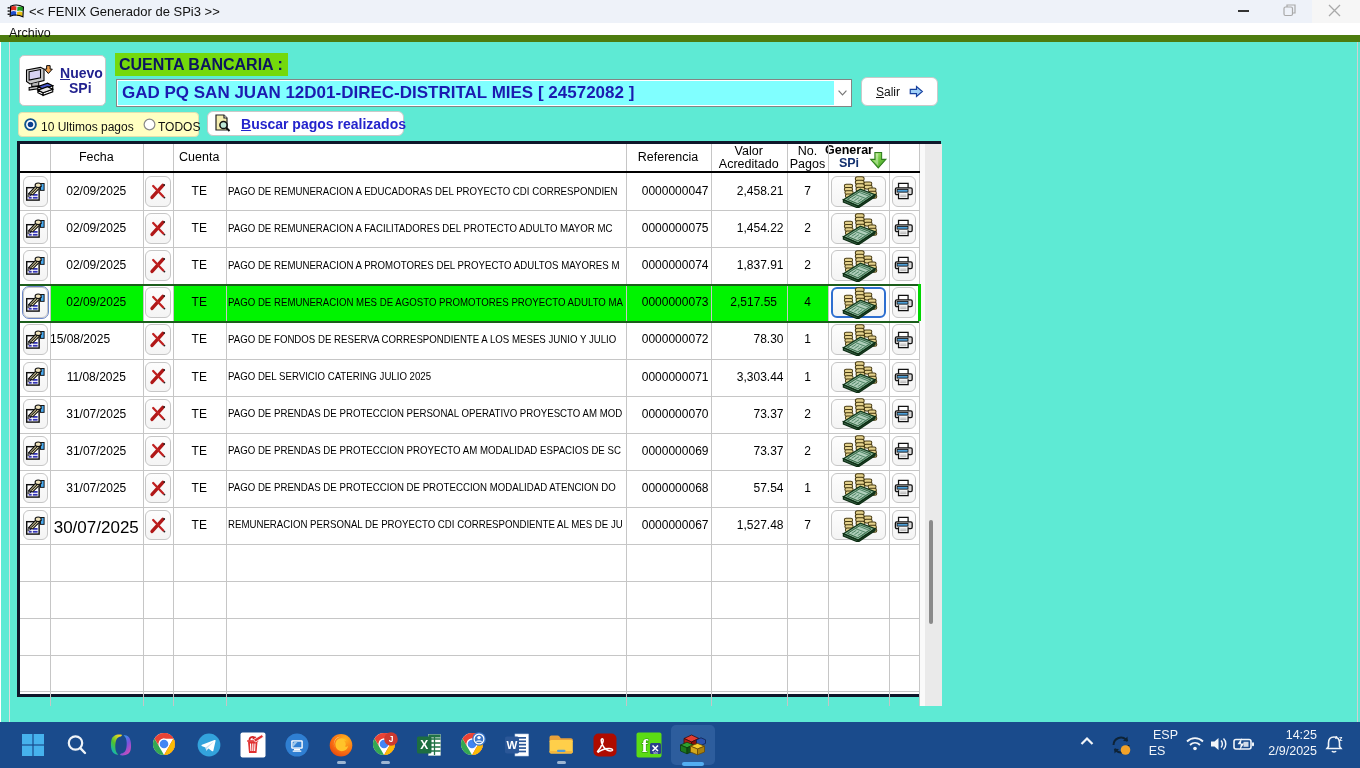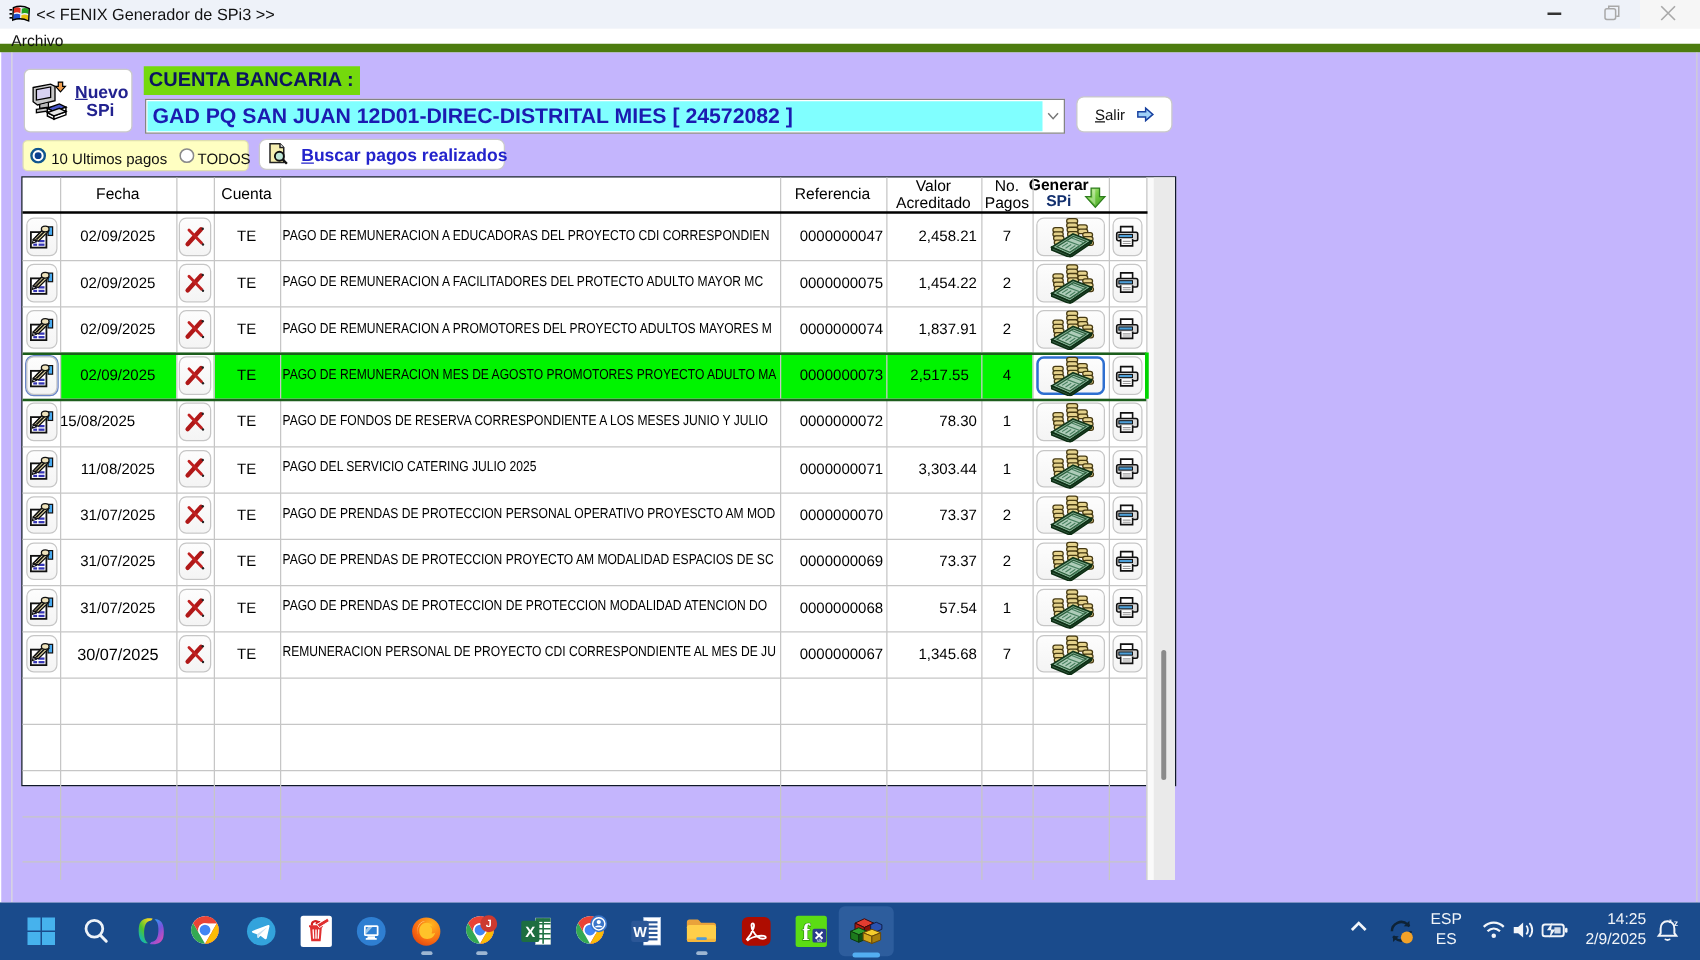--- a/index.html
+++ b/index.html
@@ -31,21 +31,21 @@
   </svg>
   <svg class="abs" style="left:1328px;top:4px" width="13" height="13" viewBox="0 0 13 13">
     <path d="M1 1 L12 12 M12 1 L1 12" stroke="#a9a9a9" stroke-width="1.3"></path>
   </svg>
 </div>
 
 <div class="abs" style="left:0;top:23px;width:1360px;height:19px;background:#fff;border-bottom:7px solid #4d7c0f">
   <span class="abs" style="left:9px;top:2.5px;font-size:12.5px;color:#111">Archivo</span>
 </div>
 
-<div class="abs" style="left:0;top:42px;width:1360px;height:680px;background:#c4b5fd;border-left:1px solid #fff">
+<div class="abs" style="left:0;top:42px;width:1360px;height:680px;background:#5eead4;border-left:1px solid #fff">
   <div class="abs" style="left:8px;top:0;width:1px;height:680px;background:#dcdcdc"></div>
   <div class="abs" style="left:1356px;top:0;width:1px;height:680px;background:#d0d0d0"></div>
 
   <div class="btn" style="left:18px;top:13px;width:87px;height:51px;border-radius:5px"></div>
   <svg class="abs" style="left:22px;top:21px" width="35" height="35" viewBox="0 0 40 40">
 
     <g stroke="#000" stroke-width="1.2">
       <path d="M4 8 L20 5 L24 7 L24 20 L8 24 L4 21 Z" fill="#c8c8c8"></path>
       <path d="M7 10 L20 7.5 L20 17 L7 19.5 Z" fill="#d8d2f2"></path>
       <path d="M10 24 L10 27 L18 26 L18 22" fill="#b8b8b8"></path>
@@ -95,21 +95,21 @@
 
   <div class="btn" style="left:206px;top:69px;width:197px;height:25px"></div>
   <svg class="abs" style="left:213px;top:72px" width="18" height="18" viewBox="0 0 18 18">
     <path d="M2 1 L10 1 L13 4 L13 16 L2 16 Z" fill="#f5eeb0" stroke="#222" stroke-width="1.2"></path>
     <path d="M10 1 L10 4 L13 4" fill="#fff" stroke="#222" stroke-width="1.2"></path>
     <circle cx="9.5" cy="11" r="3.6" fill="#bfe8d8" stroke="#111" stroke-width="1.5"></circle>
     <path d="M12.2 13.6 L15.5 17" stroke="#111" stroke-width="2"></path>
   </svg>
   <span class="abs" style="left:240px;top:74px;font-size:14px;font-weight:bold;color:#2323cc"><u>B</u>uscar pagos realizados</span>
 
-  <div class="abs" id="grid" style="left:16px;top:99px;width:924px;height:488px;background:#fff;border:1px solid #0f172a">
+  <div class="abs" id="grid" style="left:16px;top:99px;width:924px;height:556px;background:#fff;border:3px solid #0f172a">
 <svg width="0" height="0" style="position:absolute">
 <defs>
 <symbol id="i-edit" viewBox="0 0 22 22">
  <rect x="1.8" y="7" width="13" height="13" fill="#fff" stroke="#111" stroke-width="1.5"></rect>
  <g fill="#3434b4">
   <rect x="3.8" y="13.6" width="3.2" height="1.9"></rect>
               <rect x="8.2" y="13.6" width="5" height="1.9"></rect>
   <rect x="3.8" y="16.6" width="3.2" height="1.9"></rect>
               <rect x="8.2" y="16.6" width="5" height="1.9"></rect>
  </g>
@@ -449,25 +449,25 @@
 <div class="cellbtn" style="left:811px;top:328.8px;width:55px;height:30.600000000000023px;">
         <svg width="38" height="33">
           <use href="#i-money"></use>
         </svg>
       </div>
 <div class="cellbtn" style="left:871.5px;top:328.8px;width:24.5px;height:30.600000000000023px">
         <svg width="20" height="20">
           <use href="#i-print"></use>
         </svg>
       </div>
-<div class="ct" style="left:30px;top:373.95000000000005px;width:92.5px;text-align:center;font-size:13px">30/07/2025</div>
+<div class="ct" style="left:30px;top:373.95000000000005px;width:92.5px;text-align:center;font-size:17px">30/07/2025</div>
 <div class="ct" style="left:153px;top:373.95000000000005px;width:52.5px;text-align:center;font-size:12px">TE</div>
 <div class="ct" style="left:207.5px;top:374.45000000000005px;width:474px;overflow:hidden;font-size:11.5px;transform:scaleX(0.84);transform-origin:0 0">REMUNERACION PERSONAL DE PROYECTO CDI CORRESPONDIENTE AL MES DE JU</div>
 <div class="ct" style="left:605.5px;top:373.95000000000005px;width:83px;text-align:right;font-size:12px">0000000067</div>
-<div class="ct" style="left:690.5px;top:373.95000000000005px;width:73px;text-align:right;font-size:12px">1,345.68</div>
+<div class="ct" style="left:690.5px;top:373.95000000000005px;width:73px;text-align:right;font-size:12px">1,527.48</div>
 <div class="ct" style="left:767px;top:373.95000000000005px;width:41px;text-align:center;font-size:12px">7</div>
 <div class="cellbtn" style="left:2.5px;top:365.90000000000003px;width:25px;height:30.599999999999966px;">
         <svg width="21" height="21">
           <use href="#i-edit"></use>
         </svg>
       </div>
 <div class="cellbtn" style="left:125px;top:365.90000000000003px;width:26px;height:30.599999999999966px">
         <svg width="19" height="19">
           <use href="#i-x"></use>
         </svg>
@@ -656,21 +656,21 @@
 <svg class="abs" style="left:1080px;top:14px" width="14" height="10" viewBox="0 0 14 10">
       <path d="M1.5 8 L7 2.5 L12.5 8" fill="none" stroke="#f2f5f9" stroke-width="2.2"></path>
     </svg>
 <svg class="abs" style="left:1109px;top:11px" width="24" height="24" viewBox="0 0 24 24">
       <path d="M4.5 12 A7.5 7.5 0 0 1 17 6.5 L18.5 8" fill="none" stroke="#0e2336" stroke-width="2"></path>
 <path d="M18.5 3.5 L18.7 8.2 L14 8 Z" fill="#0e2336"></path>
 <path d="M19.5 12 A7.5 7.5 0 0 1 7 17.5 L5.5 16" fill="none" stroke="#0e2336" stroke-width="2"></path>
 <path d="M5.5 20.5 L5.3 15.8 L10 16 Z" fill="#0e2336"></path>
 <circle cx="16.5" cy="17" r="4.8" fill="#f2a229"></circle>
     </svg>
-<div class="abs" style="left:1136px;top:6px;width:42px;text-align:center;font-size:12.5px;color:#f2f5f9">ESP</div>
+<div class="abs" style="left:1136px;top:6px;width:42px;text-align:right;font-size:12.5px;color:#f2f5f9">ESP</div>
 <div class="abs" style="left:1136px;top:22px;width:42px;text-align:center;font-size:12.5px;color:#f2f5f9">ES</div>
 <svg class="abs" style="left:1185px;top:13px" width="20" height="18" viewBox="0 0 20 18">
       <g fill="none" stroke="#f2f5f9" stroke-width="1.8">
         <path d="M2 6.5 C6.5 2 13.5 2 18 6.5"></path>
         <path d="M5 10 C8 7.2 12 7.2 15 10"></path>
       </g>
       <circle cx="10" cy="13.5" r="1.8" fill="#f2f5f9"></circle>
     </svg>
 <svg class="abs" style="left:1209px;top:13px" width="20" height="18" viewBox="0 0 20 18">
       <path d="M2 6.5 L5.5 6.5 L9.5 3 L9.5 15 L5.5 11.5 L2 11.5 Z" fill="#f2f5f9"></path>

